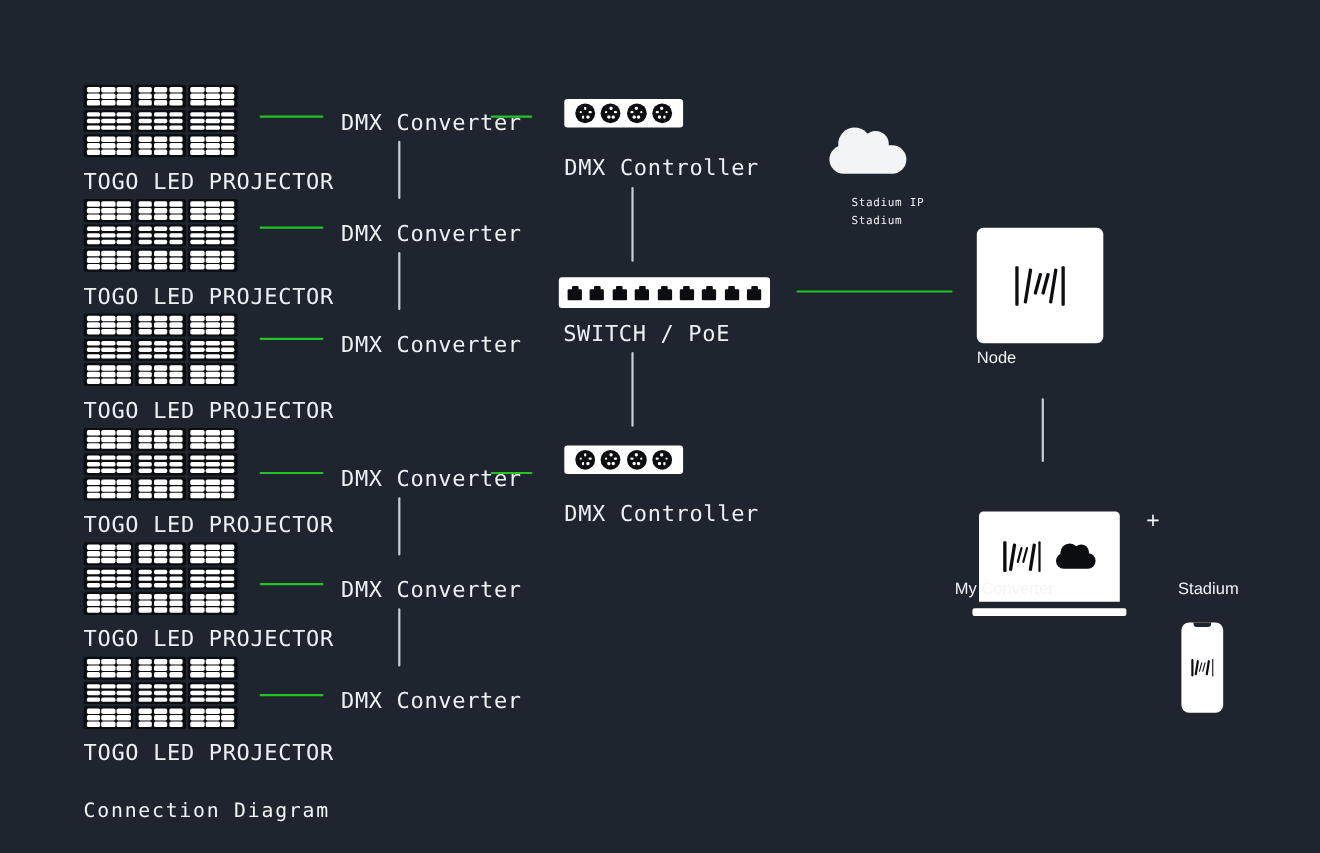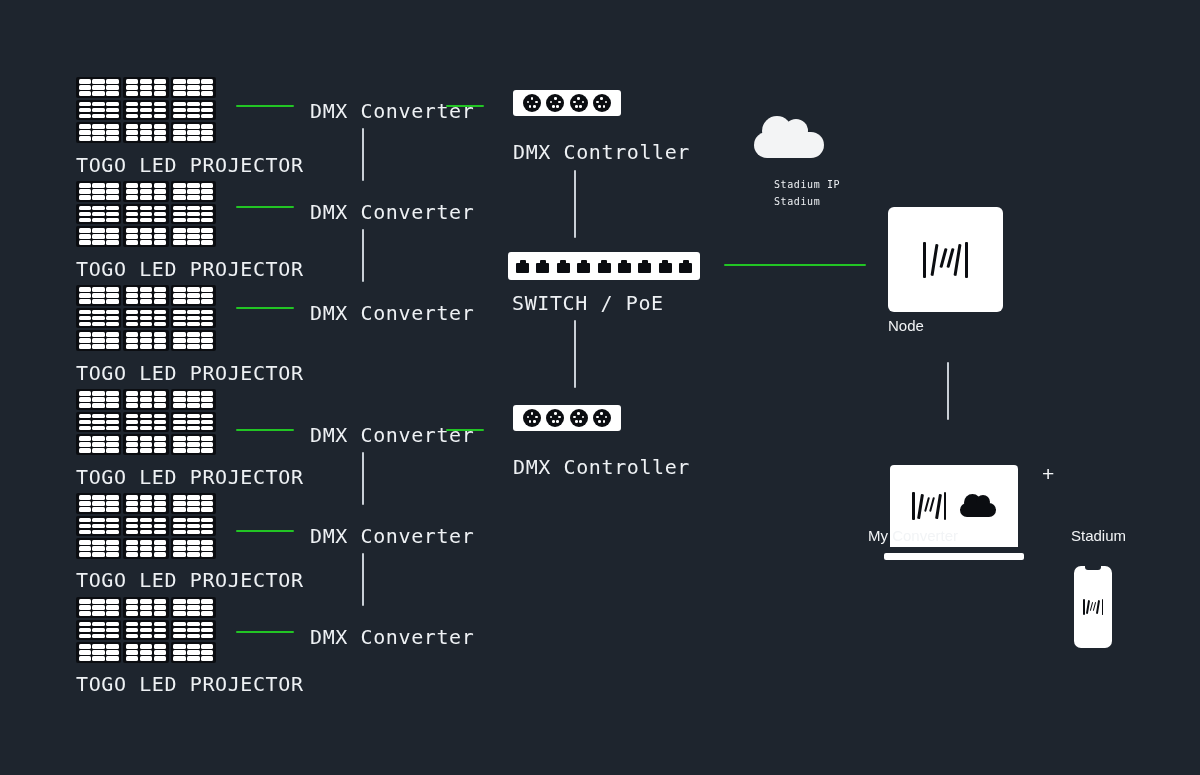--- a/index.html
+++ b/index.html
@@ -974,14 +974,15 @@
       <span style="left:0px;top:0px;width:1.6px;height:16px;"></span>
       <span style="left:4.4px;top:0.9px;width:1.5px;height:14px;transform:rotate(9deg);"></span>
       <span style="left:8.3px;top:2.6px;width:1.4px;height:8.6px;transform:rotate(15deg);"></span>
       <span style="left:11.4px;top:2.6px;width:1.4px;height:8.6px;transform:rotate(15deg);"></span>
       <span style="left:14.4px;top:0.9px;width:1.5px;height:14px;transform:rotate(9deg);"></span>
       <span style="left:18.5px;top:0px;width:1.6px;height:16px;"></span>
     </span>
   </div>
   <div class="abs sans-label" style="left:1071px;top:527px;">Stadium</div>
 
+  <div class="abs title" style="left:76px;top:727px;">Connection Diagram</div>
 
 </div>
 
 </body></html>

